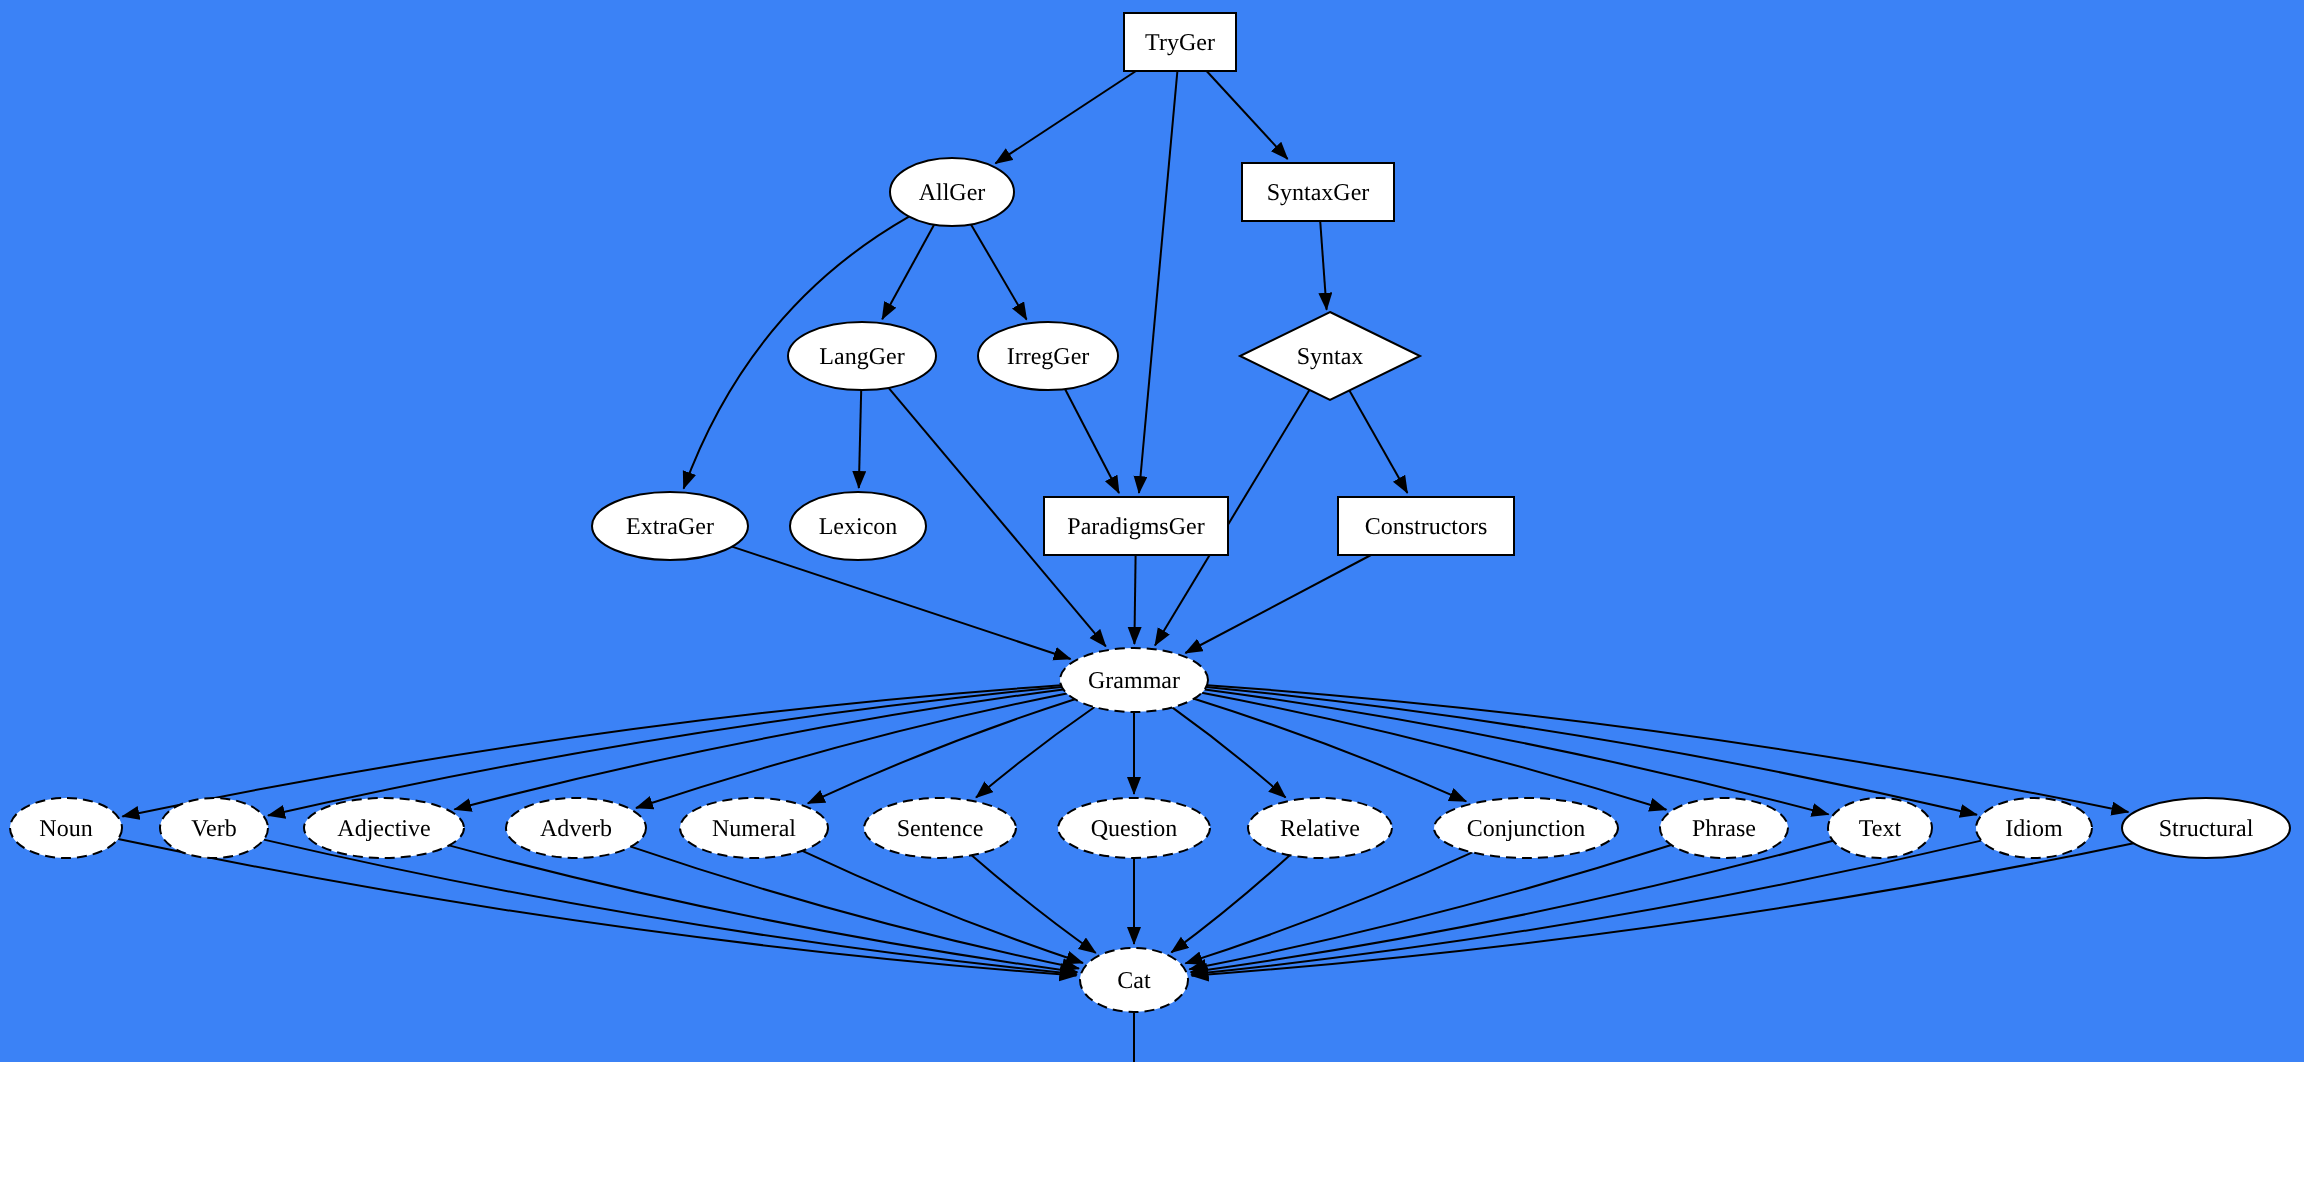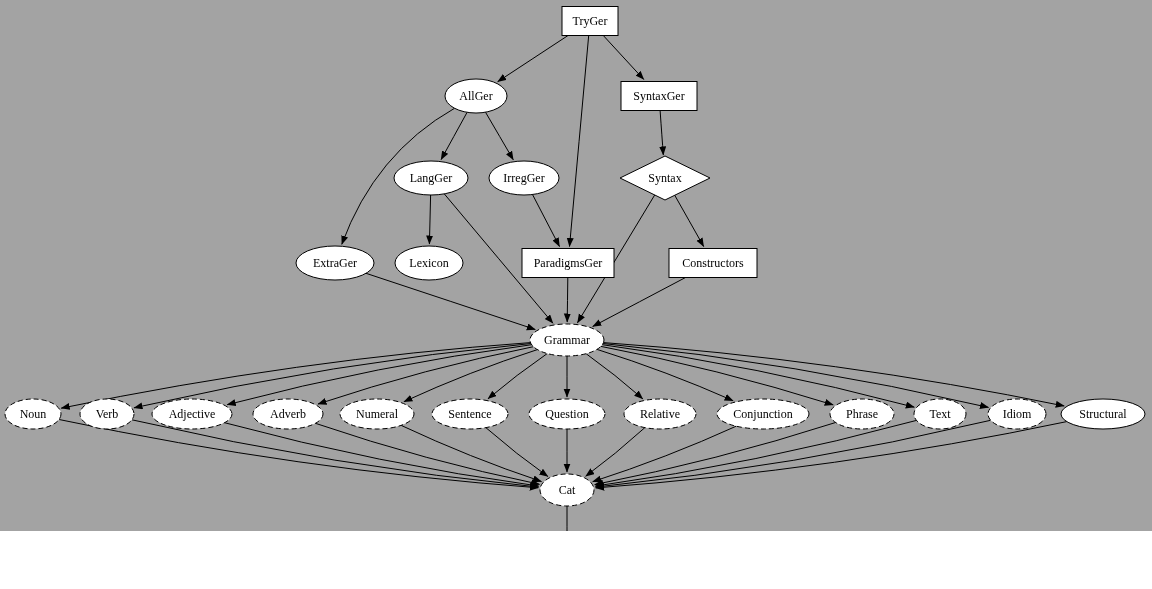--- a/index.html
+++ b/index.html
@@ -1,20 +1,20 @@
 <!DOCTYPE html>
 <html><head>
 <meta charset="utf-8">
 <style>
   html, body { margin: 0; padding: 0; background: #ffffff; }
   .graph-wrap {
     position: relative;
     width: 1152px;
     height: 531px;
-    background: #a3a3a3;
+    background: #3b82f6;
     overflow: hidden;
   }
   svg { display: block; }
   .edge { fill: none; stroke: #000000; stroke-width: 1; }
   .node-shape { fill: #ffffff; stroke: #000000; stroke-width: 1; }
   .node-shape.dashed { stroke-dasharray: 5 3; }
   .node-label {
     font-family: "Liberation Serif", "DejaVu Serif", serif;
     font-size: 12px;
     fill: #000000;

